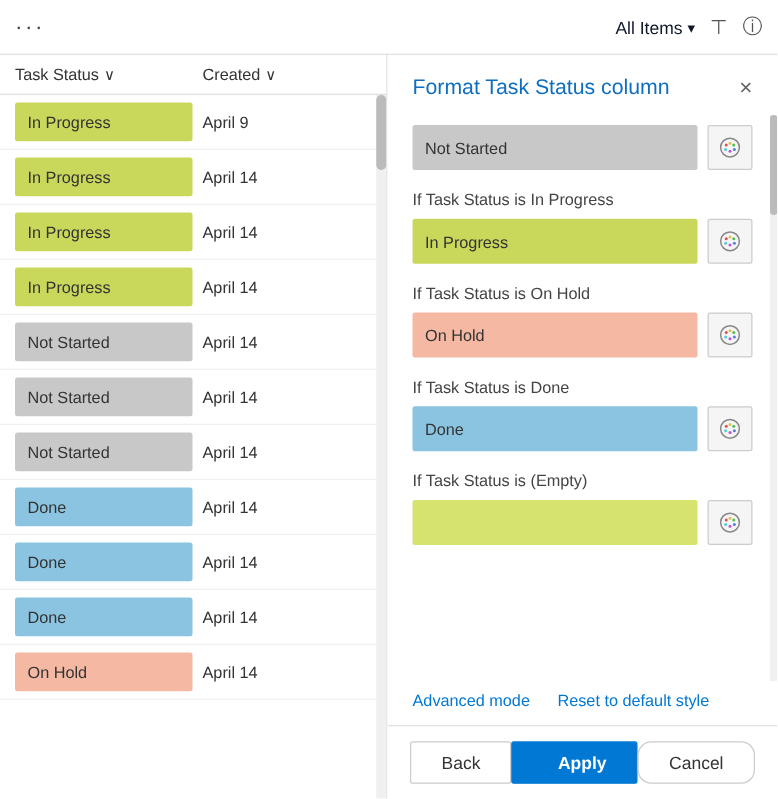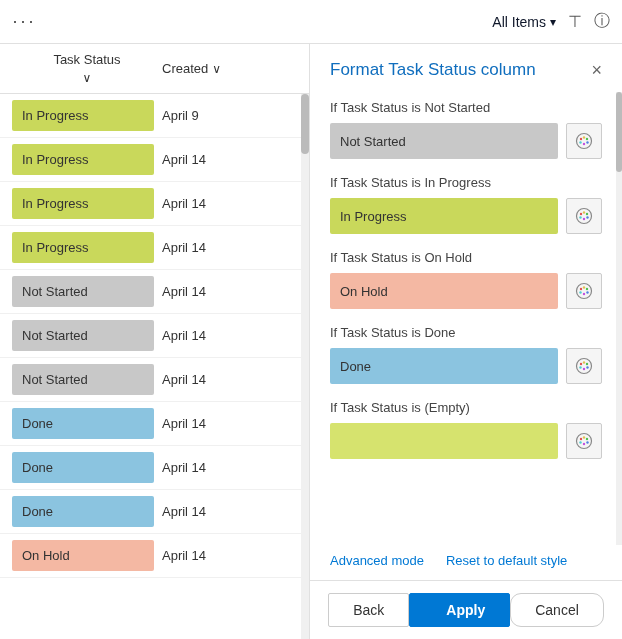--- a/index.html
+++ b/index.html
@@ -69,21 +69,21 @@
       flex-shrink: 0;
     }
     .col-header {
       font-size: 13px;
       color: #333;
       display: flex;
       align-items: center;
       gap: 4px;
       font-weight: 500;
     }
-    .col-header-status { width: 150px; flex-direction: column; }
+    .col-header-status { width: 150px; }
     .col-header-created { flex: 1; }
 
     .list-scroll {
       overflow-y: auto;
       flex: 1;
       position: relative;
     }
     .scroll-track {
       position: absolute;
       right: 0;
@@ -348,21 +348,20 @@
 
   <div class="format-panel">
     <div class="format-header">
       <span class="format-title">Format Task Status column</span>
       <span class="format-close">×</span>
     </div>
 
     <div class="format-scroll">
       <div id="condition-sections">
           <div class="condition-section">
-      <div class="condition-label">If Task Status is Not Started</div>
       <div class="condition-row">
         <div class="condition-color-box" style="background:#c8c8c8">Not Started</div>
         <button class="palette-btn">
           <svg width="18" height="18" viewBox="0 0 18 18" fill="none" xmlns="http://www.w3.org/2000/svg">
             <circle cx="9" cy="9" r="7.5" stroke="#888" stroke-width="1.2"></circle>
             <circle cx="6" cy="7" r="1.2" fill="#e05050"></circle>
             <circle cx="9" cy="5.5" r="1.2" fill="#e0c050"></circle>
             <circle cx="12" cy="7" r="1.2" fill="#50c050"></circle>
             <circle cx="12.5" cy="10.5" r="1.2" fill="#5080e0"></circle>
             <circle cx="9" cy="12" r="1.2" fill="#c050e0"></circle>

